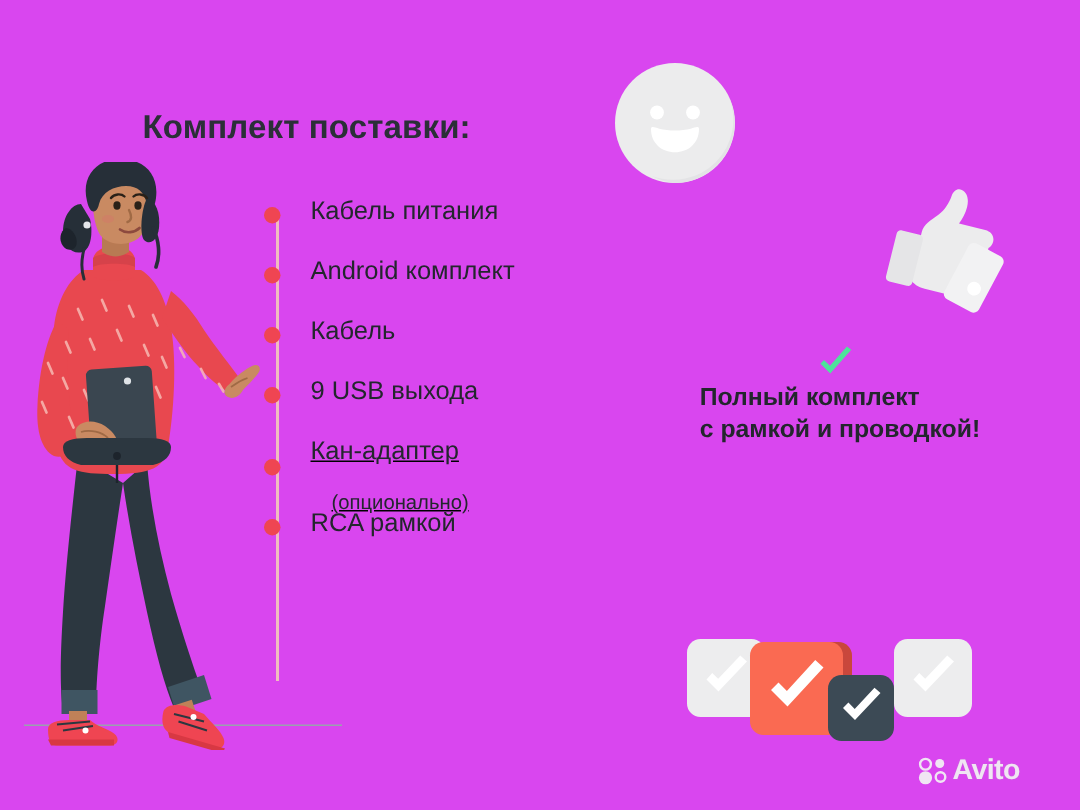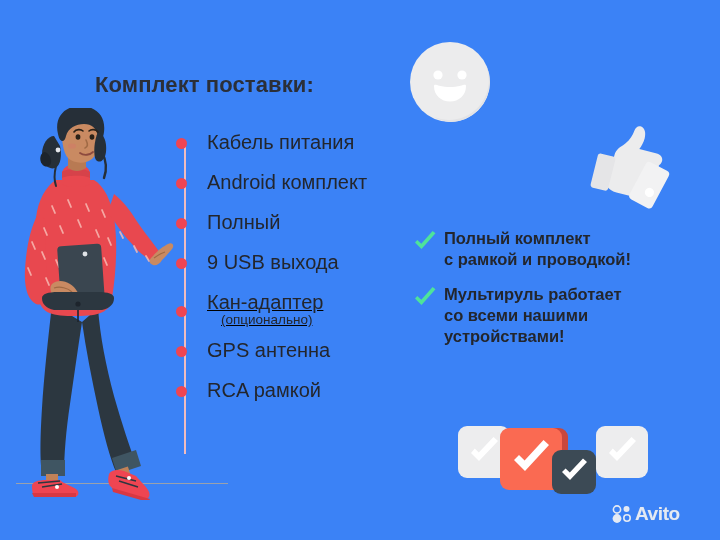--- a/index.html
+++ b/index.html
@@ -4,21 +4,21 @@
 <style>
   html, body {
     margin: 0;
     padding: 0;
     background: #ffffff;
   }
   #canvas {
     position: relative;
     width: 720px;
     height: 540px;
-    background: #3b82f6;
+    background: #d946ef;
     overflow: hidden;
     font-family: "Liberation Sans", "DejaVu Sans", sans-serif;
     -webkit-font-smoothing: antialiased;
   }
 
   
   .smiley-wrap {
     position: absolute;
     left: 408px;
     top: 40px;
@@ -75,44 +75,45 @@
     height: 11px;
     border-radius: 50%;
     background: #ef4552;
     margin-top: 6px;
   }
   .spec-texts {
     margin-left: 20px;
     line-height: 1.05;
   }
   .spec-label {
-    font-size: 20px;
+    font-size: 17px;
     color: #23262d;
     white-space: nowrap;
   }
   .spec-sub {
     font-size: 13.5px;
     color: #23262d;
-    margin-top: 0;
+    margin-top: 17px;
     margin-left: 14px;
     white-space: nowrap;
   }
 
   
   .benefits {
     position: absolute;
     left: 412px;
     top: 228px;
     width: 290px;
   }
   .benefit {
     position: relative;
     display: flex;
-    align-items: flex-start;
+    align-items: center;
     margin-bottom: 14px;
+    flex-direction: column;
   }
   .benefit .chk {
     flex: 0 0 auto;
     width: 26px;
     height: 26px;
     margin-top: 1px;
   }
   .benefit-text {
     margin-left: 6px;
     font-size: 16.5px;
@@ -225,76 +226,60 @@
     <div class="spec-item">
       <span class="spec-dot"></span>
       <span class="spec-texts">
         <span class="spec-label">Android комплект</span>
       </span>
     </div>
 
     <div class="spec-item">
       <span class="spec-dot"></span>
       <span class="spec-texts">
-        <span class="spec-label">Полный</span>
+        <span class="spec-label">Кабель</span>
       </span>
     </div>
 
 
     <div class="spec-item">
       <span class="spec-dot"></span>
       <span class="spec-texts">
         <span class="spec-label">9 USB выхода</span>
       </span>
     </div>
 
     <div class="spec-item tall">
       <span class="spec-dot" style="margin-top:14px"></span>
       <span class="spec-texts">
         <span class="spec-label">Кан-адаптер</span>
         <span class="spec-sub" style="display:block">(опционально)</span>
       </span>
     </div>
 
-    <div class="spec-item">
-      <span class="spec-dot"></span>
-      <span class="spec-texts">
-        <span class="spec-label">GPS антенна</span>
-      </span>
-    </div>
 
     <div class="spec-item">
       <span class="spec-dot"></span>
       <span class="spec-texts">
         <span class="spec-label">RCA рамкой</span>
       </span>
     </div>
   </div>
 
   <div class="benefits">
     <div class="benefit">
       <span class="chk">
         <svg width="26" height="26" viewBox="0 0 26 26">
           <path d="M3 13.5 L9.5 20 L23.5 4.2 L20.6 2 L9.3 14.8 L5.3 11z" fill="#4ee39a"></path>
         </svg>
       </span>
       <span class="benefit-text">Полный комплект
 с рамкой и проводкой!</span>
     </div>
 
-    <div class="benefit">
-      <span class="chk">
-        <svg width="26" height="26" viewBox="0 0 26 26">
-          <path d="M3 13.5 L9.5 20 L23.5 4.2 L20.6 2 L9.3 14.8 L5.3 11z" fill="#4ee39a"></path>
-        </svg>
-      </span>
-      <span class="benefit-text">Мультируль работает
-со всеми нашими
-устройствами!</span>
-    </div>
   </div>
 
   <div class="cards">
     <div class="card card-a">
       <svg width="52" height="52" viewBox="0 0 52 52">
         <path d="M13 27 L21 35 L40 15 L35.5 11 L20.8 26.5 L16.8 22.6z" fill="#ffffff"></path>
       </svg>
     </div>
     <div class="card card-d">
       <svg width="52" height="52" viewBox="0 0 52 52">

